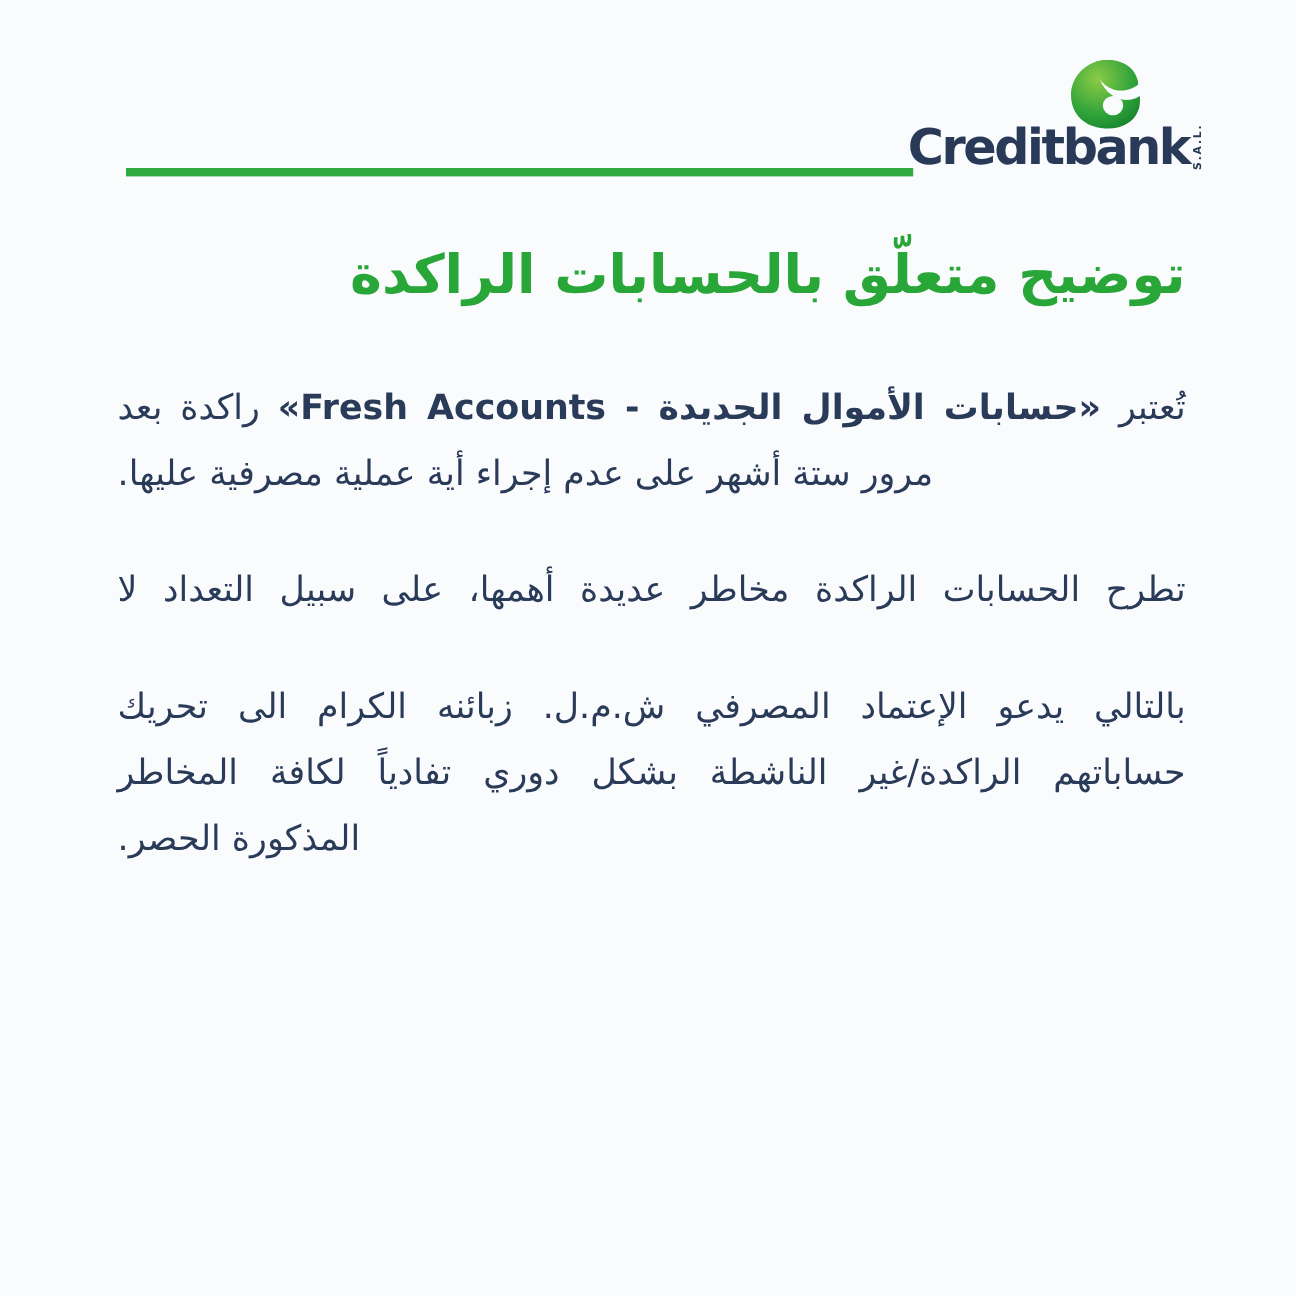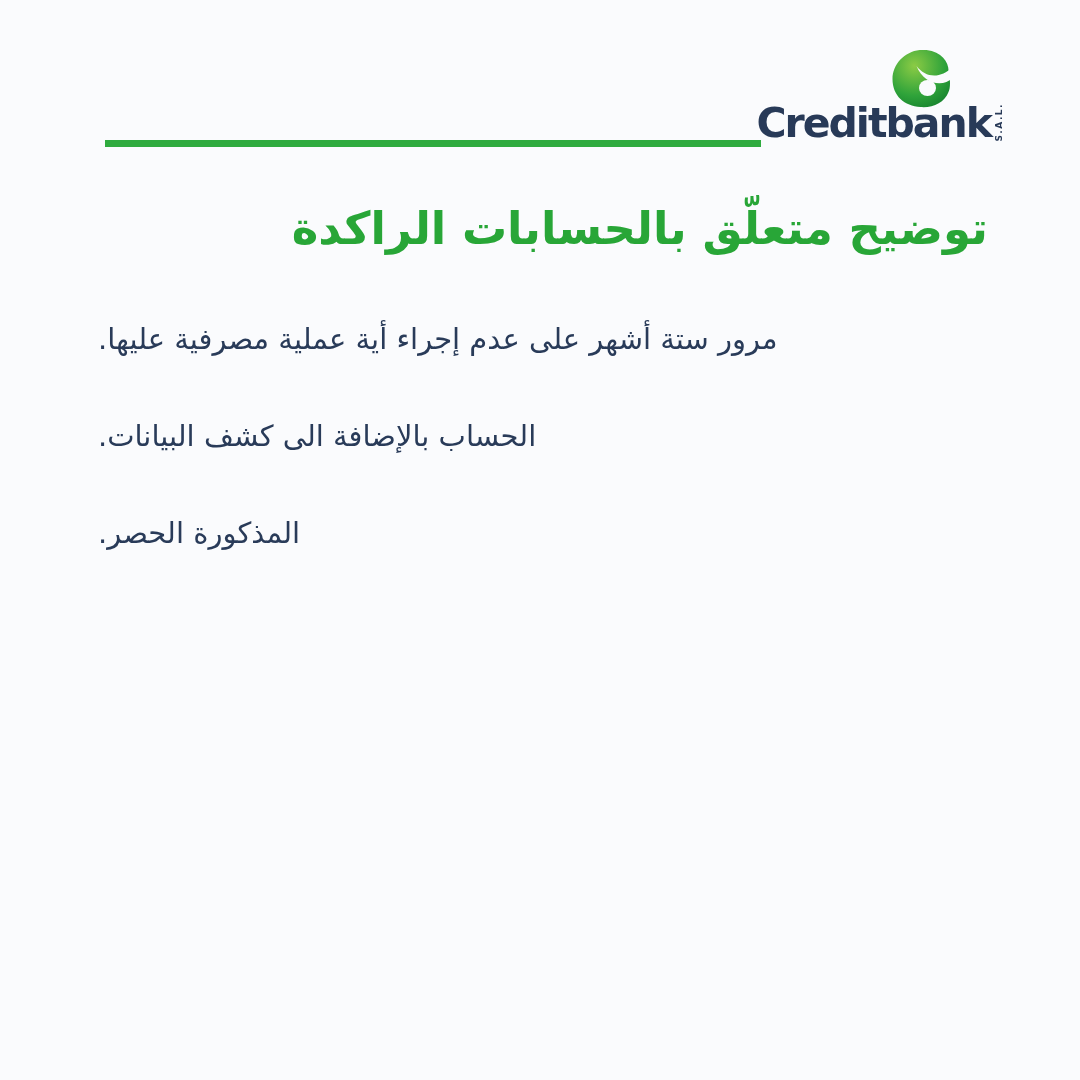--- a/index.html
+++ b/index.html
@@ -110,25 +110,28 @@
     <span class="sal">S.A.L.</span>
   </div>
 
   <div class="header-rule"></div>
 
   <h1 class="title">توضيح متعلّق بالحسابات الراكدة</h1>
 
   <div class="content">
 
     <div class="para">
+      <div class="line just"><span>تُعتبر </span><span class="bold">«حسابات الأموال الجديدة - Fresh Accounts»</span><span> راكدة بعد</span></div>
       <div class="line end">مرور ستة أشهر على عدم إجراء أية عملية مصرفية عليها.</div>
     </div>
 
     <div class="para">
-      <div class="line end">الحساب بالإضافة الى كشف البيانات.</div>
+      <div class="line just">تطرح الحسابات الراكدة مخاطر عديدة أهمها، على سبيل التعداد لا</div>
     </div>
 
     <div class="para">
+      <div class="line just">بالتالي يدعو الإعتماد المصرفي ش.م.ل. زبائنه الكرام الى تحريك</div>
+      <div class="line just">حساباتهم الراكدة/غير الناشطة بشكل دوري تفادياً لكافة المخاطر</div>
       <div class="line end">المذكورة الحصر.</div>
     </div>
 
   </div>
 </div>
 
 </body></html>

